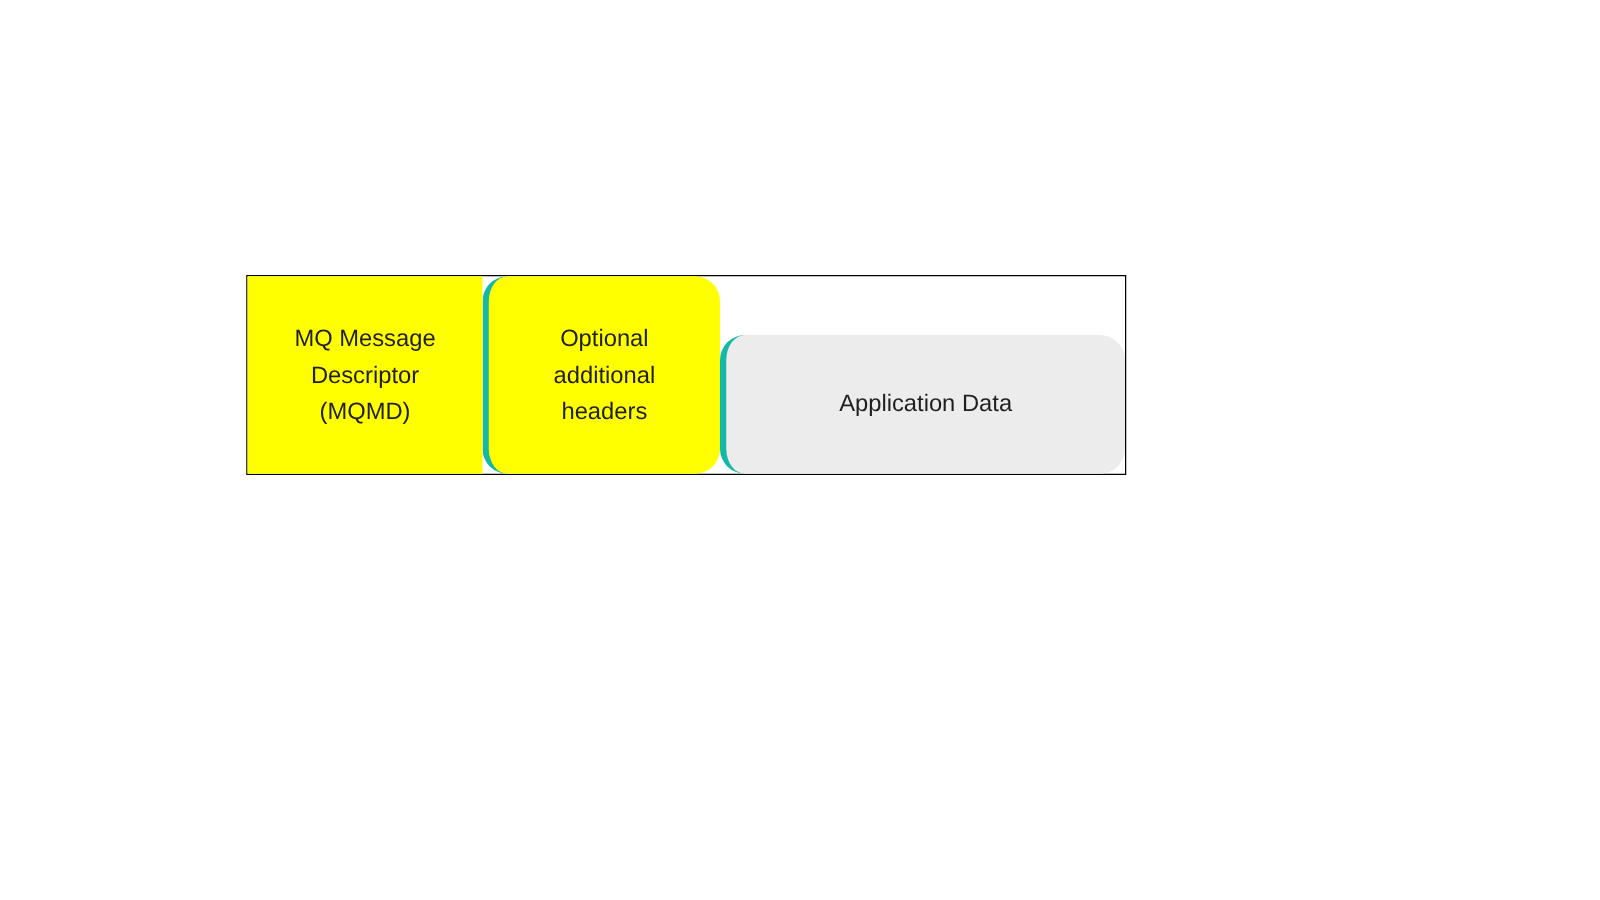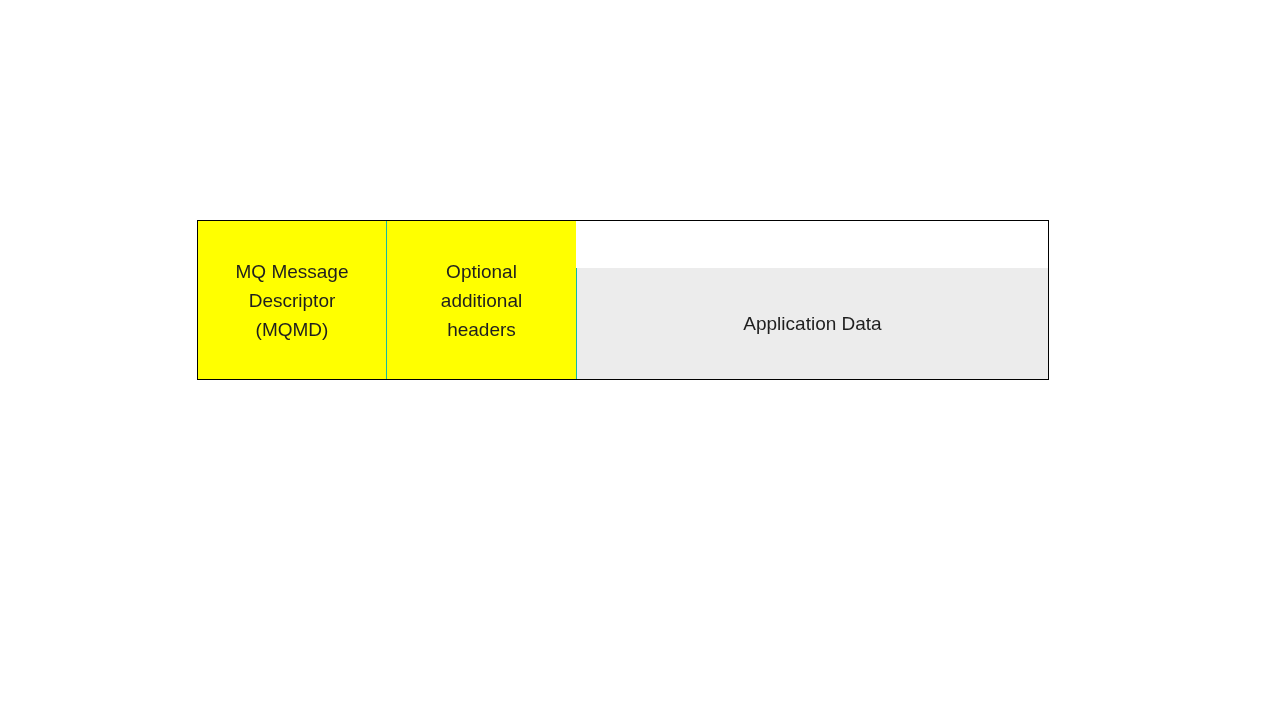--- a/index.html
+++ b/index.html
@@ -11,38 +11,39 @@
     height: 720px;
     background: #ffffff;
     position: relative;
     overflow: hidden;
     font-family: "Liberation Sans", sans-serif;
   }
   .diagram {
     position: absolute;
     left: 197px;
     top: 220px;
-    width: 852px;
+    width: 704px;
     height: 160px;
     display: flex;
     box-sizing: border-box;
     border: 1px solid #000000;
   }
   .box {
     box-sizing: border-box;
     display: flex;
     align-items: center;
     justify-content: center;
     text-align: center;
     font-size: 19px;
     line-height: 29px;
     color: #1f1f1f;
   }
   .box + .box {
-    border-left: 1px solid #14b8a6;
+    border-left: 5px solid #14b8a6;
+    border-radius: 20px;
   }
   .box-mqmd {
     width: 188px;
     background: #ffff00;
   }
   .box-headers {
     width: 190px;
     background: #ffff00;
   }
   .box-appdata {

